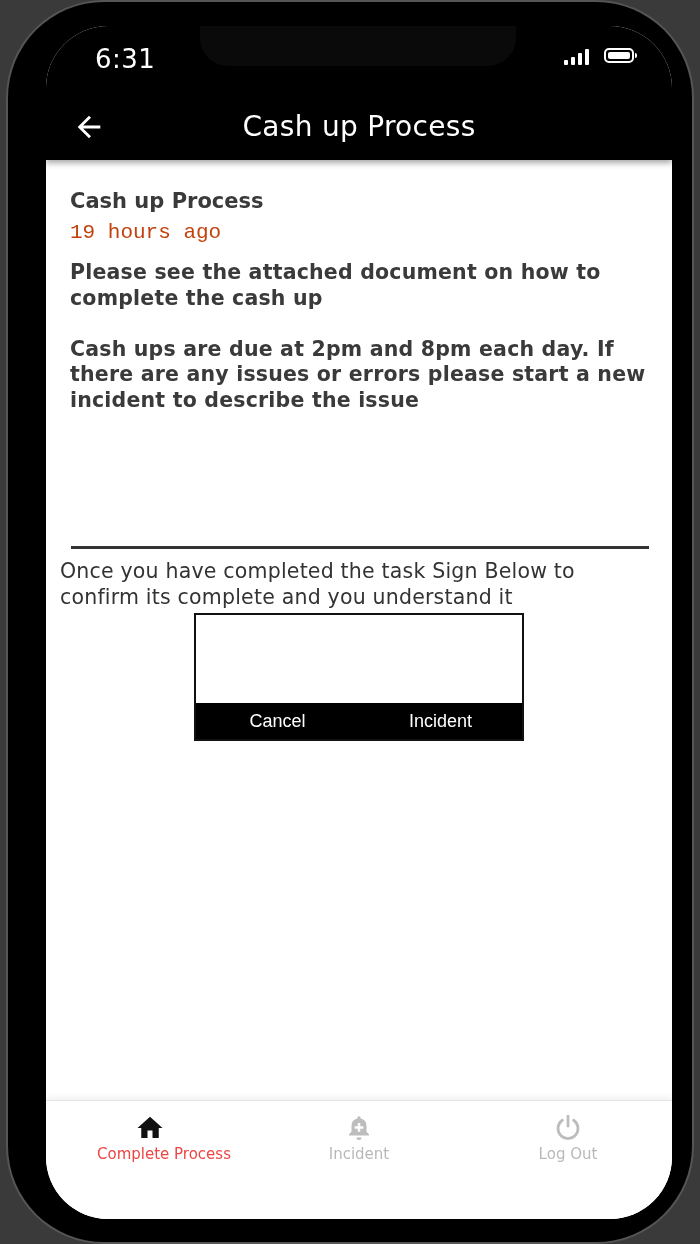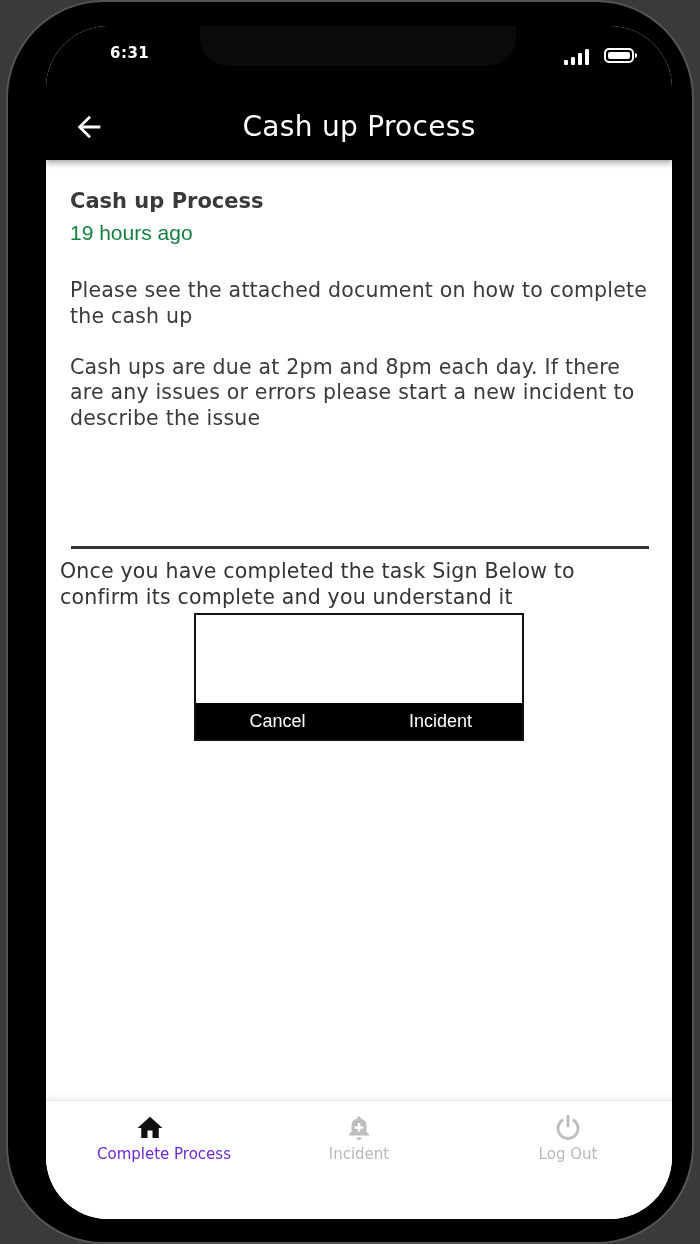--- a/index.html
+++ b/index.html
@@ -20,21 +20,21 @@
   }
   .notch {
     position: absolute; left: 192px; top: 24px; width: 316px; height: 40px;
     background: #0a0a0a; border-radius: 0 0 28px 28px; z-index: 5;
   }
   .statusbar {
     position: absolute; left: 0; top: 0; width: 626px; height: 70px;
     background: #000; color: #fff;
   }
   .status-time {
-    position: absolute; left: 64px; top: 18px; font-size: 15px; font-weight: 700;
+    position: absolute; left: 49px; top: 18px; font-size: 26px; font-weight: 400;
     font-family: "DejaVu Sans", sans-serif; letter-spacing: 0.5px;
   }
   .signal { position: absolute; left: 518px; top: 23px; width: 26px; height: 16px; }
   .signal span { position: absolute; bottom: 0; width: 4px; background: #fff; border-radius: 1px; }
   .battery {
     position: absolute; left: 558px; top: 22px; width: 30px; height: 15px;
     border: 2px solid #fff; border-radius: 5px; box-sizing: border-box; padding: 2px;
   }
   .battery .fill { width: 100%; height: 100%; background: #fff; border-radius: 2px; }
   .battery .tip { position: absolute; right: -5px; top: 3px; width: 2px; height: 5px; background: #fff; border-radius: 0 2px 2px 0; }
@@ -43,22 +43,22 @@
     background: #000; color: #fff;
     box-shadow: 0 3px 6px rgba(0,0,0,0.35); z-index: 3;
   }
   .back-btn { position: absolute; left: 26px; top: 14px; width: 34px; height: 34px; cursor: pointer; }
   .appbar-title {
     position: absolute; left: 0; right: 0; top: 14px; text-align: center;
     font-size: 28px; font-family: "DejaVu Sans", sans-serif; letter-spacing: 0.3px;
   }
   .content { position: absolute; left: 24px; top: 160px; width: 580px; color: #3a3a3a; }
   .post-title { font-family: "DejaVu Sans", sans-serif; font-weight: bold; font-size: 21px; margin: 0; line-height: 30px; color: #3a3a3a; }
-  .post-time { font-family: Liberation Sans, sans-serif; font-size: 21px; line-height: 30px; margin-top: 2px; color: #15803d; }
-  .post-body { font-family: "DejaVu Sans", sans-serif; font-size: 20.5px; line-height: 25.5px; margin-top: 30px; white-space: pre-line; color: #3a3a3a; letter-spacing: 0.2px; }
+  .post-time { font-family: Liberation Mono, monospace; font-size: 21px; line-height: 30px; margin-top: 2px; color: #c2410c; }
+  .post-body { font-family: "DejaVu Sans", sans-serif; font-size: 20.5px; line-height: 25.5px; margin-top: 12px; white-space: pre-line; color: #3a3a3a; letter-spacing: 0.2px; font-weight: bold; }
   .divider { position: absolute; left: 25px; top: 520px; width: 578px; height: 3px; background: #333; }
   .sign-prompt {
     position: absolute; left: 14px; top: 533px; width: 598px; 
     font-family: "DejaVu Sans", sans-serif; font-size: 20.5px; line-height: 25.5px; color: #333;
     letter-spacing: 0.2px;
   }
   .sig-box {
     position: absolute; left: 148px; top: 587px; width: 330px; height: 128px;
     border: 2px solid #111; box-sizing: border-box; background: #fff;
   }
@@ -68,21 +68,21 @@
     flex: 1; background: transparent; border: none; color: #fff;
     font-family: "Liberation Sans", sans-serif; font-size: 18px; cursor: pointer; padding: 0;
   }
   .tabbar {
     position: absolute; left: 0; top: 1074px; width: 626px; height: 119px; background: #fff;
     border-top: 1px solid #e4e4e4; box-shadow: 0 -3px 6px rgba(0,0,0,0.06);
   }
   .tab { position: absolute; top: 12px; width: 208px; text-align: center; cursor: pointer; }
   .tab .icon { display: block; margin: 0 auto; width: 30px; height: 30px; }
   .tab .label { display: block; font-family: "DejaVu Sans", sans-serif; font-size: 15px; margin-top: 2px; }
-  .tab.active .label { color: #6d28d9; padding-left: 28px; }
+  .tab.active .label { color: #ef4444; padding-left: 28px; }
   .tab.inactive .label { color: #b8b8b8; }
 </style>
 </head>
 <body>
 
 <div class="phone">
   <div class="screen">
 
     <div class="statusbar">
       <span class="status-time">6:31</span>

